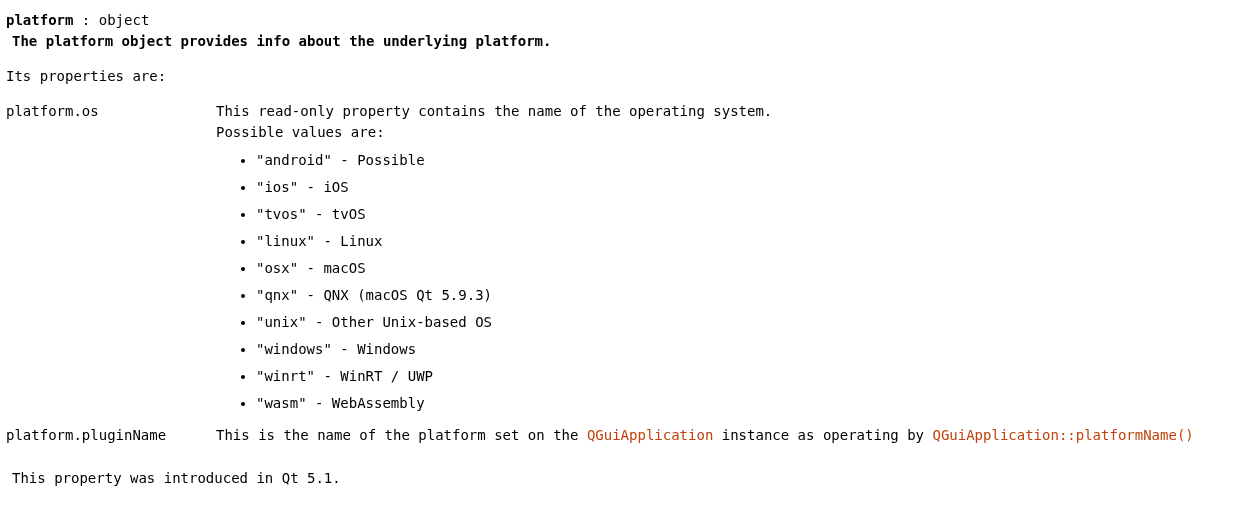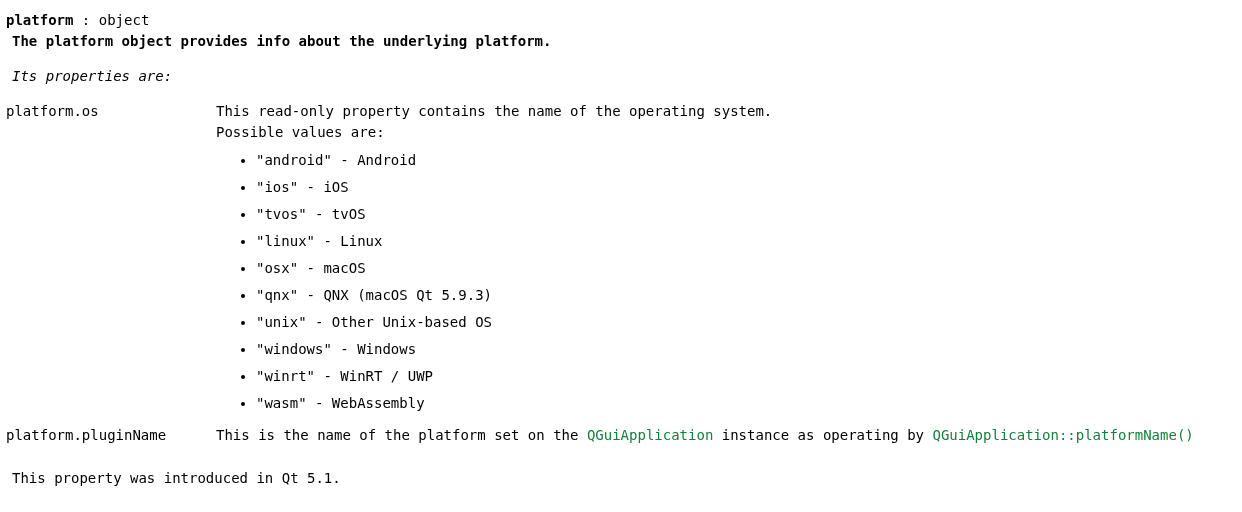--- a/index.html
+++ b/index.html
@@ -25,23 +25,21 @@
       margin-bottom: 14px;
       font-weight: bold;
     }
     .intro-text {
       margin-left: 6px;
     }
     .code {
       font-family: "SimSun", "NSimSun", monospace;
     }
     .properties-label {
-      margin-left: 6px;
       margin-bottom: 14px;
-      font-style: italic;
     }
     .prop-table {
       display: table;
       width: 100%;
       border-collapse: collapse;
     }
     .prop-row {
       display: table-row;
     }
     .prop-cell-name {
@@ -59,21 +57,21 @@
     }
     ul {
       list-style: disc;
       padding-left: 40px;
       margin-top: 4px;
     }
     li {
       padding: 3px 0;
     }
     .link {
-      color: #15803d;
+      color: #c2410c;
       text-decoration: none;
     }
     .footer {
       margin-top: 14px;
       margin-left: 6px;
     }
     .code-literal {
       font-family: "SimSun", "NSimSun", monospace;
     }
   </style>
@@ -94,21 +92,21 @@
 
 <div class="prop-table">
   <div class="prop-row">
     <div class="prop-cell-name">
       <span class="code">platform.os</span>
     </div>
     <div class="prop-cell-desc">
       <div>This read-only property contains the name of the operating system.</div>
       <div>Possible values are:</div>
       <ul>
-        <li><span class="code-literal">"android"</span><span> - Android</span></li>
+        <li><span class="code-literal">"android"</span><span> - Possible</span></li>
         <li><span class="code-literal">"ios"</span><span> - iOS</span></li>
         <li><span class="code-literal">"tvos"</span><span> - tvOS</span></li>
         <li><span class="code-literal">"linux"</span><span> - Linux</span></li>
         <li><span class="code-literal">"osx"</span><span> - macOS</span></li>
         <li><span class="code-literal">"qnx"</span><span> - QNX (macOS Qt 5.9.3)</span></li>
         <li><span class="code-literal">"unix"</span><span> - Other Unix-based OS</span></li>
         <li><span class="code-literal">"windows"</span><span> - Windows</span></li>
         <li><span class="code-literal">"winrt"</span><span> - WinRT / UWP</span></li>
         <li><span class="code-literal">"wasm"</span><span> - WebAssembly</span></li>
       </ul>

